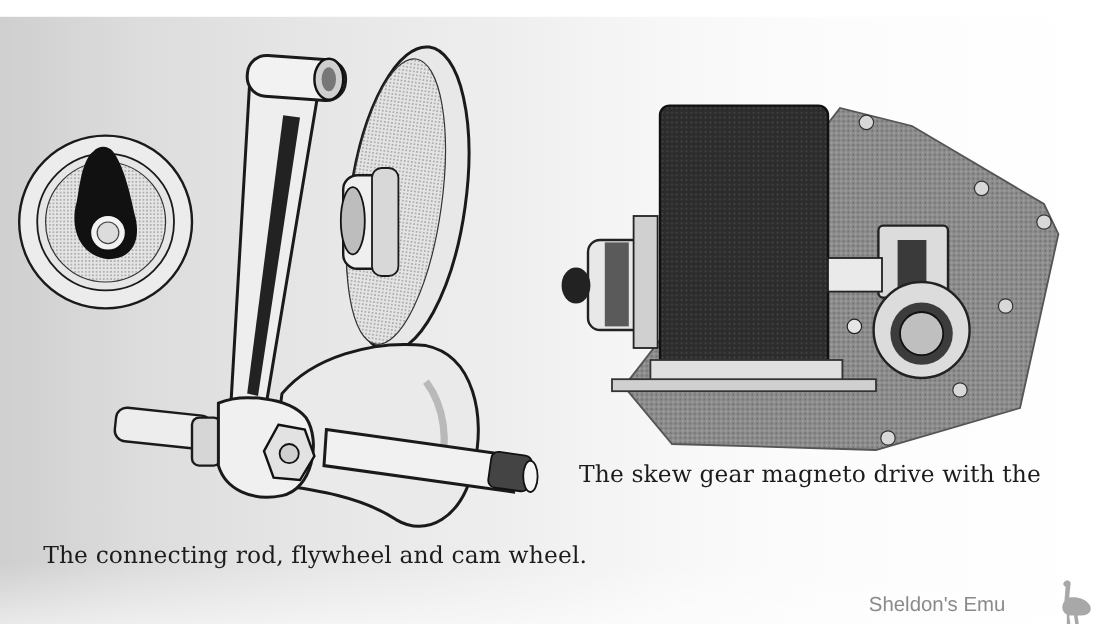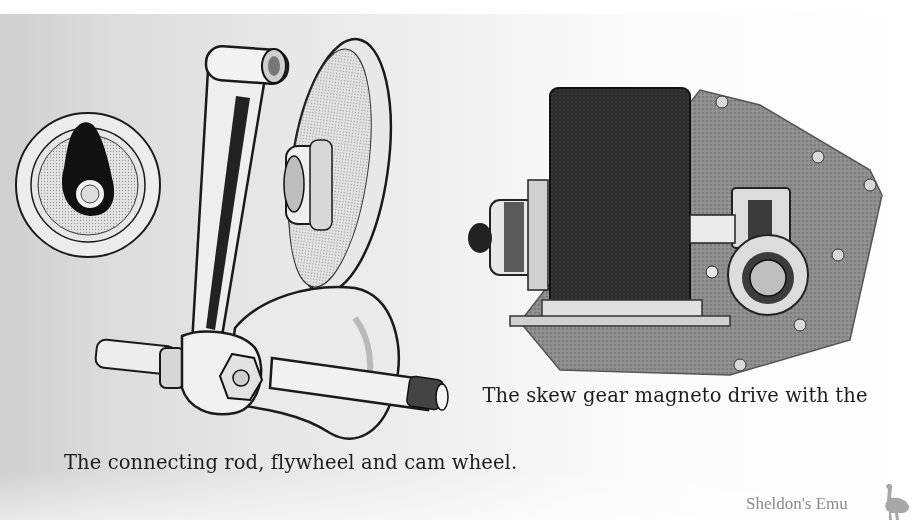--- a/index.html
+++ b/index.html
@@ -16,24 +16,24 @@
       position: absolute; left: 0; top: 470px; width: 920px; height: 50px;
       background: linear-gradient(180deg, rgba(255,255,255,0) 0%, rgba(255,255,255,0.55) 100%);
     }
     .figure { position: absolute; }
     .fig-left { left: 10px; top: 18px; width: 450px; height: 440px; }
     .fig-right { left: 450px; top: 60px; width: 445px; height: 320px; }
     .caption {
       position: absolute; font-family: "DejaVu Serif", "Liberation Serif", serif;
       color: #1c1c1c; white-space: nowrap; letter-spacing: 0.1px;
     }
-    .cap-left { left: 36px; top: 451px; font-size: 19.5px; margin-left: 28px; }
+    .cap-left { left: 36px; top: 451px; font-size: 19.5px; }
     .cap-right { left: 470px; top: 384px; width: 410px; font-size: 19.5px; text-align: center; line-height: 24px; white-space: normal; }
     .watermark {
-      position: absolute; left: 746px; top: 494px; font-family: Liberation Serif, serif;
+      position: absolute; left: 724px; top: 494px; font-family: Liberation Sans, sans-serif;
       font-size: 17px; color: #8a8a8a; white-space: nowrap;
     }
     .emu-icon { position: absolute; left: 874px; top: 480px; width: 40px; height: 40px; }
     svg { display: block; }
   </style>
 </head>
 <body>
 
 <div class="page">
   <div class="scan"></div>

